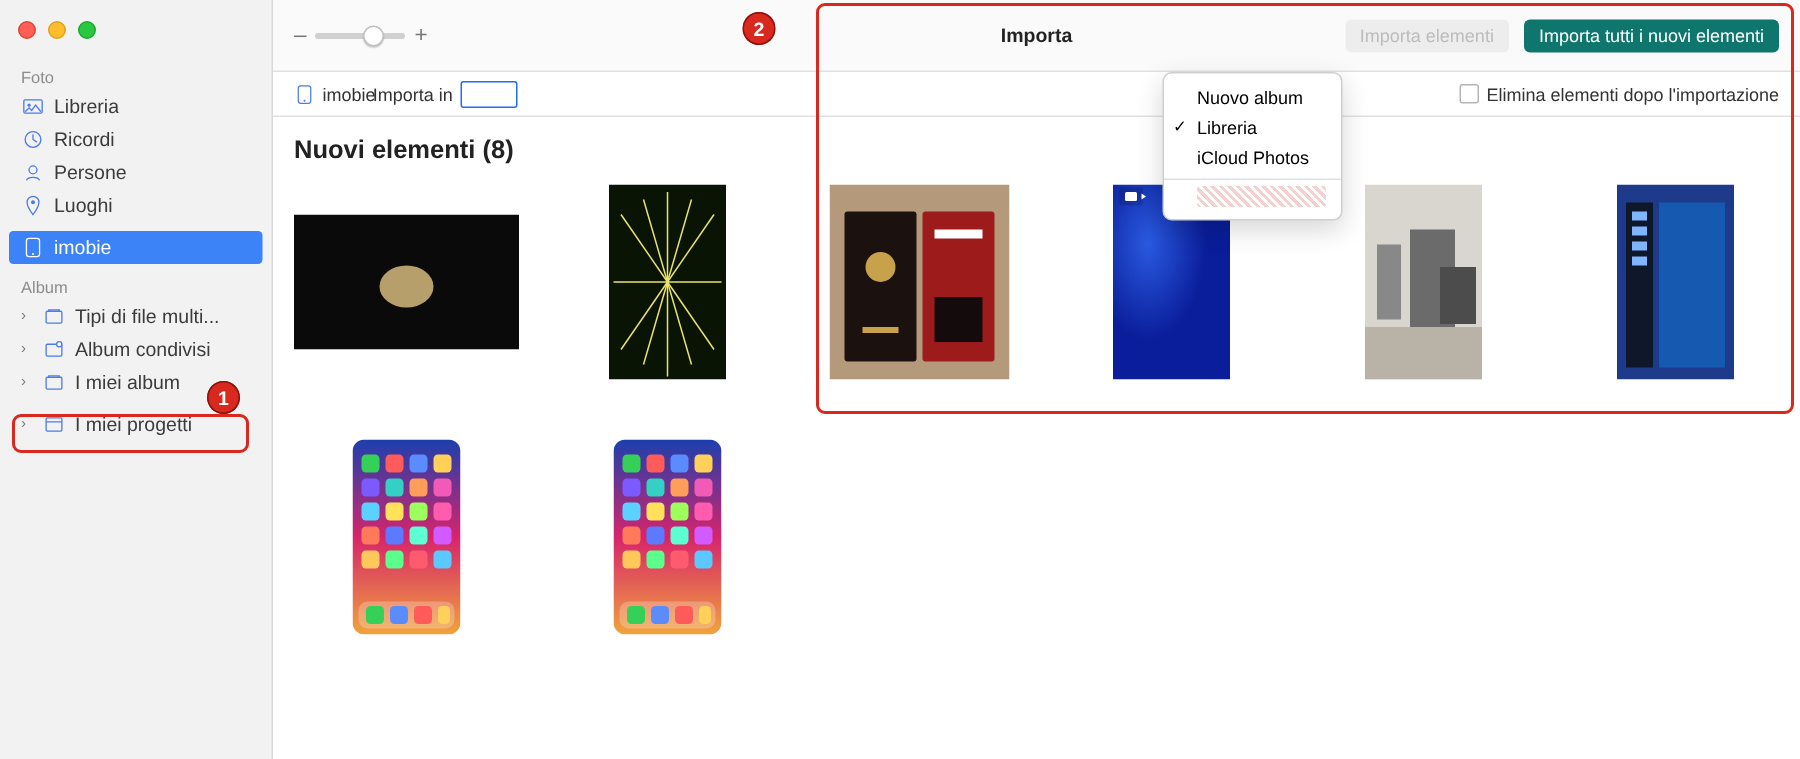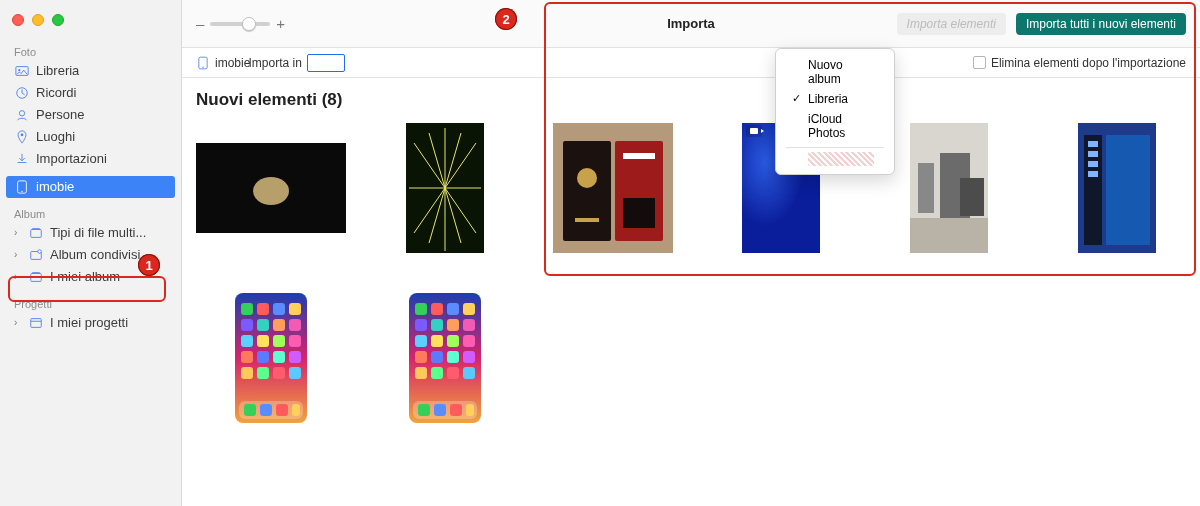--- a/index.html
+++ b/index.html
@@ -29,42 +29,42 @@
   .main { flex: 1; display: flex; flex-direction: column; height: 100%; position: relative; }
 
   .toolbar { height: 48px; border-bottom: 1px solid #e1e1e1; display: flex; align-items: center; padding: 0 14px; gap: 10px; background: #fafafa; }
   .zoom { display: flex; align-items: center; gap: 6px; color: #777; width: 110px; }
   .zoom .minus, .zoom .plus { font-size: 15px; line-height: 1; }
   .zoom .track { position: relative; width: 60px; height: 4px; background: #d0d0d0; border-radius: 2px; }
   .zoom .knob  { position: absolute; top: -5px; left: 32px; width: 14px; height: 14px; background: #fff; border: 1px solid #c0c0c0; border-radius: 50%; box-shadow: 0 1px 1px rgba(0,0,0,.2); }
   .spacer { flex: 1; }
   .toolbar .title { position: absolute; left: 0; right: 0; text-align: center; font-size: 13px; color: #222; font-weight: 600; pointer-events: none; }
   .btn { padding: 4px 10px; border-radius: 4px; font-size: 12px; border: none; cursor: pointer; }
-  .btn-disabled { background: #ededed; color: #bcbcbc; font-style: italic; }
+  .btn-disabled { background: #ededed; color: #bcbcbc; }
   .btn-primary  { background: #0f766e; color: #fff; }
 
   .subbar { height: 30px; border-bottom: 1px solid #e1e1e1; display: flex; align-items: center; padding: 0 14px; gap: 8px; font-size: 12px; color: #333; background: #fff; }
   .chk { width: 13px; height: 13px; border: 1px solid #b5b5b5; border-radius: 2px; display: inline-block; background: #fff; }
   .device-glyph { width: 14px; height: 14px; display: inline-flex; align-items: center; justify-content: center; color: #4b7bec; }
   .device-glyph svg { width: 10px; height: 14px; }
   .subbar .seg { display: flex; align-items: center; gap: 5px; }
   .subbar .seg.seg-import { margin-left: 10px; }
   .drop-anchor { border: 1px solid #1e6ef0; border-radius: 2px; padding: 1px 18px; height: 18px; }
 
   .content { position: relative; padding: 12px 14px; }
   .section-title { font-size: 17px; font-weight: 600; color: #222; margin-bottom: 8px; }
   .grid { display: grid; grid-template-columns: repeat(6, 1fr); grid-auto-rows: 140px; gap: 30px 30px; align-items: center; justify-items: center; }
   .thumb { position: relative; display: flex; align-items: center; justify-content: center; }
   .thumb svg { display: block; }
   .vid-badge { position: absolute; top: 2px; left: 4px; width: 16px; height: 12px; background: rgba(0,0,0,.15); border-radius: 2px; display: flex; align-items: center; justify-content: center; }
   .vid-badge::before { content: ""; width: 8px; height: 6px; background: #fff; border-radius: 1px; }
   .vid-badge::after  { content: ""; position: absolute; right: -2px; width: 0; height: 0; border-left: 3px solid #fff; border-top: 2px solid transparent; border-bottom: 2px solid transparent; }
 
   
-  .popover { position: absolute; top: 48px; left: 593px; width: 120px; background: #fff; border: 1px solid #cfcfcf; border-radius: 6px; box-shadow: 0 6px 18px rgba(0,0,0,.16); padding: 6px 10px; font-size: 12px; z-index: 10; }
+  .popover { position: absolute; top: 48px; left: 593px; width: 120px; background: #fff; border: 1px solid #cfcfcf; border-radius: 6px; box-shadow: 0 6px 18px rgba(0,0,0,.16); padding: 6px 0; font-size: 12px; z-index: 10; }
   .popover-item { padding: 3px 10px 3px 22px; position: relative; cursor: default; }
   .popover-item .check { position: absolute; left: 6px; top: 3px; font-size: 11px; }
   .popover-divider { height: 1px; background: #e0e0e0; margin: 4px 0; }
   .popover-new { height: 14px; margin: 2px 10px 2px 22px; background: repeating-linear-gradient(45deg,#f4d0d0,#f4d0d0 2px,#fff 2px,#fff 4px); border-radius: 2px; }
 
   
   .callout { position: absolute; z-index: 30; width: 22px; height: 22px; border-radius: 50%; background: #d9281e; color: #fff; font-size: 13px; font-weight: 600; display: flex; align-items: center; justify-content: center; box-shadow: 0 0 0 1px #8a120b inset; }
   .callout-1 { top: 254px; left: 138px; }
   .callout-2 { top: 8px;  left: 495px; }
 
@@ -115,28 +115,20 @@
         <span class="label">Persone</span>
       </div>
       <div class="sb-item">
         <span class="icon">
             <svg viewBox="0 0 16 16">
               <path d="M8 1c-2.5 0-4.5 2-4.5 4.5C3.5 9 8 15 8 15s4.5-6 4.5-9.5C12.5 3 10.5 1 8 1z" fill="none" stroke="currentColor"></path>
               <circle cx="8" cy="5.5" r="1.5" fill="currentColor"></circle>
             </svg>
           </span>
         <span class="label">Luoghi</span>
-      </div>
-      <div class="sb-item">
-        <span class="icon">
-            <svg viewBox="0 0 16 16">
-              <path d="M8 2v8m0 0l-3-3m3 3l3-3M3 12h10" fill="none" stroke="currentColor"></path>
-            </svg>
-          </span>
-        <span class="label">Importazioni</span>
       </div>
     </div>
 
     <div class="sb-section">
       <div class="sb-item-wrap">
         <div class="sb-item selected">
           <span class="icon">
               <svg viewBox="0 0 12 16">
                 <rect x="1" y="1" width="10" height="14" rx="2" fill="none" stroke="currentColor"></rect>
                 <circle cx="6" cy="13" r="0.8" fill="currentColor"></circle>
@@ -175,21 +167,20 @@
             <svg viewBox="0 0 16 16">
               <rect x="2" y="4" width="12" height="9" rx="1" fill="none" stroke="currentColor"></rect>
               <path d="M4 4V3h8v1" fill="none" stroke="currentColor"></path>
             </svg>
           </span>
         <span class="label">I miei album</span>
       </div>
     </div>
 
     <div class="sb-section">
-      <div class="sb-header">Progetti</div>
       <div class="sb-item">
         <span class="chev">›</span>
         <span class="icon">
             <svg viewBox="0 0 16 16">
               <rect x="2" y="3" width="12" height="10" rx="1" fill="none" stroke="currentColor"></rect>
               <path d="M2 6h12" stroke="currentColor"></path>
             </svg>
           </span>
         <span class="label">I miei progetti</span>
       </div>

